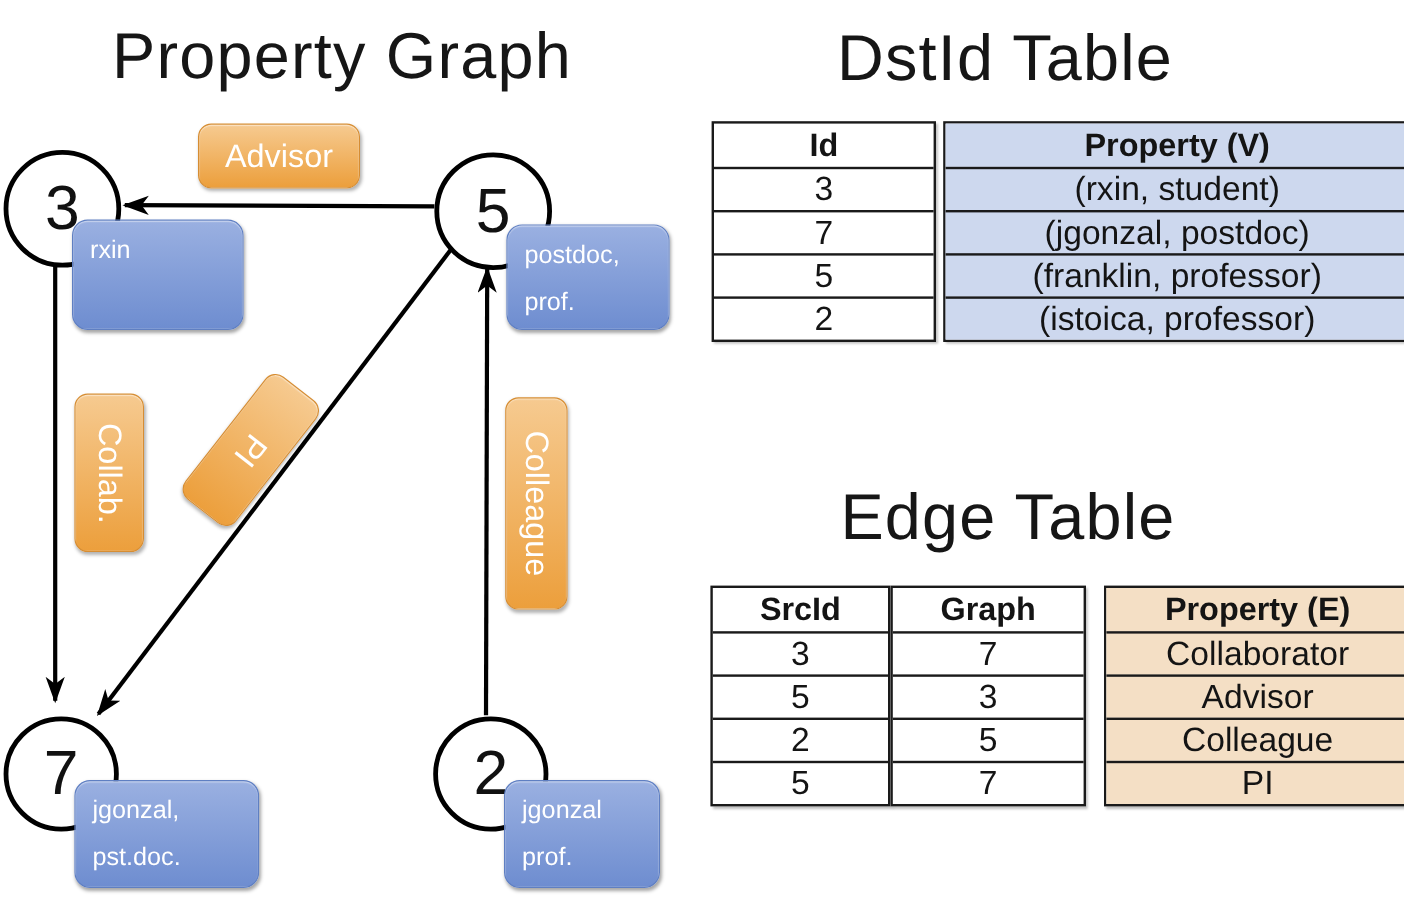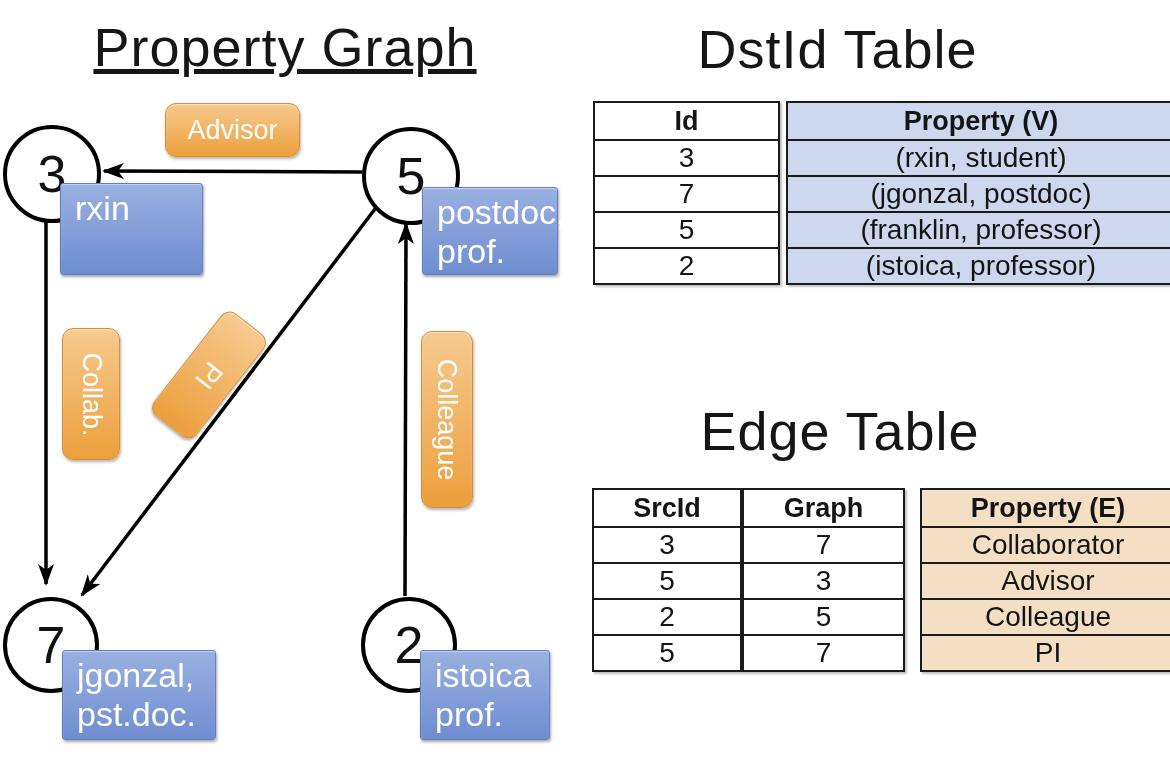--- a/index.html
+++ b/index.html
@@ -15,23 +15,23 @@
   }
   
   .node{
     border:4px solid #000;border-radius:50%;background:#fff;
     display:flex;align-items:center;justify-content:center;
     font-size:52px;color:#111;
   }
   
   .vbox{
     background:linear-gradient(#9ab0e1,#6e8dd0);
-    border:1px solid #5f7fc2;border-radius:3px;
+    border:1px solid #5f7fc2;border-radius:13px;
     box-shadow:1px 2px 3px rgba(0,0,0,0.35), inset 0 1px 1px rgba(255,255,255,0.45);
-    color:#fff;font-size:34px;line-height:39px;
+    color:#fff;font-size:21px;line-height:39px;
     padding:5px 0 0 14px;box-sizing:border-box;
   }
   
   .ebadge{
     background:linear-gradient(#f6ca90,#ec9f3c);
     border:1px solid #d68d33;border-radius:11px;
     box-shadow:1px 2px 3px rgba(0,0,0,0.3), inset 0 1px 1px rgba(255,255,255,0.5);
     color:#fff;font-size:27px;
     display:flex;align-items:center;justify-content:center;
     box-sizing:border-box;white-space:nowrap;
@@ -49,21 +49,21 @@
     font-size:28px;box-sizing:border-box;
   }
   .tcell + .tcell{border-top:2px solid #1a1a1a;}
   .thead{font-weight:bold;font-size:27px;}
   .fill-blue{background:#cdd8ee;}
   .fill-tan{background:#f4dfc5;}
 </style>
 </head>
 <body>
 
-<div class="abs big-title" style="left:0;top:16px;width:570px;text-decoration:underline;">Property Graph</div>
+<div class="abs big-title" style="left:0;top:16px;width:570px;">Property Graph</div>
 
 <svg class="abs" style="left:0;top:0;" width="570" height="760">
   <defs>
     <marker id="arrow" markerUnits="userSpaceOnUse" markerWidth="26" markerHeight="20" refX="20" refY="8" orient="auto">
       <path d="M0,0 L22,8 L0,16 L6,8 z" fill="#000"></path>
     </marker>
   </defs>
   <line x1="362" y1="172" x2="104" y2="171" stroke="#000" stroke-width="3.5" marker-end="url(#arrow)"></line>
   <line x1="46" y1="216" x2="46" y2="584" stroke="#000" stroke-width="3.5" marker-end="url(#arrow)"></line>
   <line x1="378" y1="205" x2="82" y2="595" stroke="#000" stroke-width="3.5" marker-end="url(#arrow)"></line>
@@ -88,21 +88,21 @@
 </div>
 <div class="abs vbox" style="left:422px;top:187px;width:136px;height:88px;">
   <div>postdoc,</div>
   <div>prof.</div>
 </div>
 <div class="abs vbox" style="left:62px;top:650px;width:154px;height:90px;">
   <div>jgonzal,</div>
   <div>pst.doc.</div>
 </div>
 <div class="abs vbox" style="left:420px;top:650px;width:130px;height:90px;">
-  <div>istoica</div>
+  <div>jgonzal</div>
   <div>prof.</div>
 </div>
 
 <div class="abs ebadge" style="left:165px;top:103px;width:135px;height:54px;">
   <span>Advisor</span>
 </div>
 <div class="abs ebadge" style="left:62px;top:328px;width:58px;height:132px;">
   <span class="vtext">Collab.</span>
 </div>
 <div class="abs ebadge" style="left:182px;top:310px;width:54px;height:130px;transform:rotate(38deg);">

